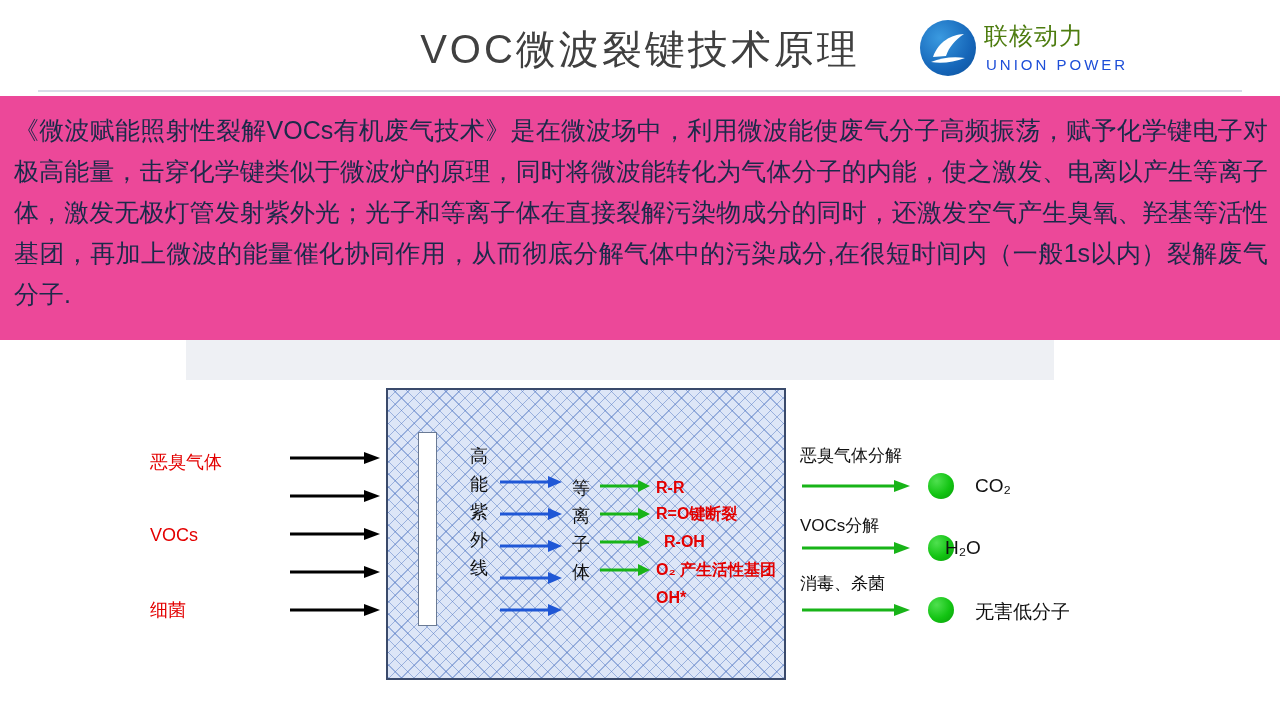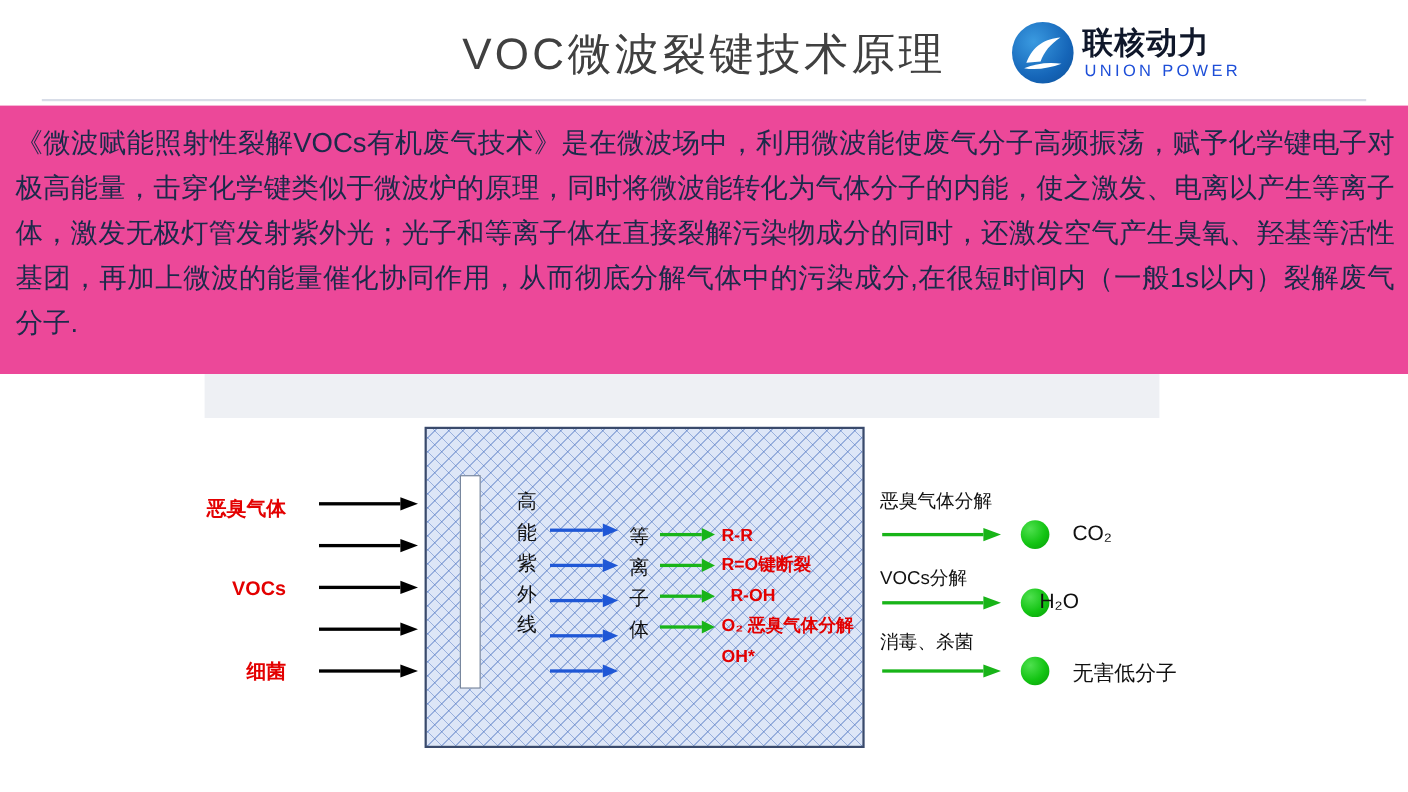--- a/index.html
+++ b/index.html
@@ -56,23 +56,23 @@
     background: radial-gradient(circle at 35% 32%, #3a9ae0 0%, #1565b8 62%, #0d4f97 100%);
   }
   .logo-mark .swoosh {
     position: absolute;
     left: 9px; top: 11px;
     width: 38px; height: 34px;
   }
   .logo-cn {
     position: absolute;
     left: 64px; top: 2px;
-    font-size: 28px;
-    font-weight: bold;
-    color: #0f172a;
+    font-size: 24px;
+    font-weight: normal;
+    color: #4d7c0f;
     letter-spacing: 1px;
   }
   .logo-en {
     position: absolute;
     left: 66px; top: 38px;
     font-size: 15px;
     letter-spacing: 3px;
     color: #1d4ed8;
   }
 
@@ -167,23 +167,23 @@
     width: 0; height: 0;
     border-top: 6px solid transparent;
     border-bottom: 6px solid transparent;
     transform: translateY(-50%);
   }
 
   
   .inlet-label {
     position: absolute;
     font-size: 18px;
-    font-weight: bold;
+    font-weight: normal;
     color: #e30000;
-    text-align: right;
+    text-align: left;
   }
 
   
   .out-label {
     position: absolute;
     font-size: 17px;
     color: #111;
   }
   .dot {
     position: absolute;
@@ -310,21 +310,21 @@
       <div class="head" style="left:38px; border-left:12px solid #18b418;"></div>
     </div>
     <div class="arrow" style="left:212px; top:180px; width:50px;">
       <div class="line" style="width:38px; background:#18b418;"></div>
       <div class="head" style="left:38px; border-left:12px solid #18b418;"></div>
     </div>
 
     <div class="rxn" style="left:268px; top:86px;">R-R</div>
     <div class="rxn" style="left:268px; top:112px;">R=O键断裂</div>
     <div class="rxn" style="left:276px; top:140px;">R-OH</div>
-    <div class="rxn" style="left:268px; top:168px;">O₂ 恶臭气体分解</div>
+    <div class="rxn" style="left:268px; top:168px;">O₂ 产生活性基团</div>
     <div class="rxn" style="left:268px; top:196px;">OH*</div>
   </div>
 
   <div class="out-label" style="left:800px; top:104px;">恶臭气体分解</div>
   <div class="arrow" style="left:802px; top:146px; width:110px;">
     <div class="line" style="width:92px; background:#18b418;"></div>
     <div class="head" style="left:92px; border-left:16px solid #18b418;"></div>
   </div>
   <div class="dot" style="left:928px; top:133px;"></div>
   <div class="out-name" style="left:975px; top:135px;">CO₂</div>

